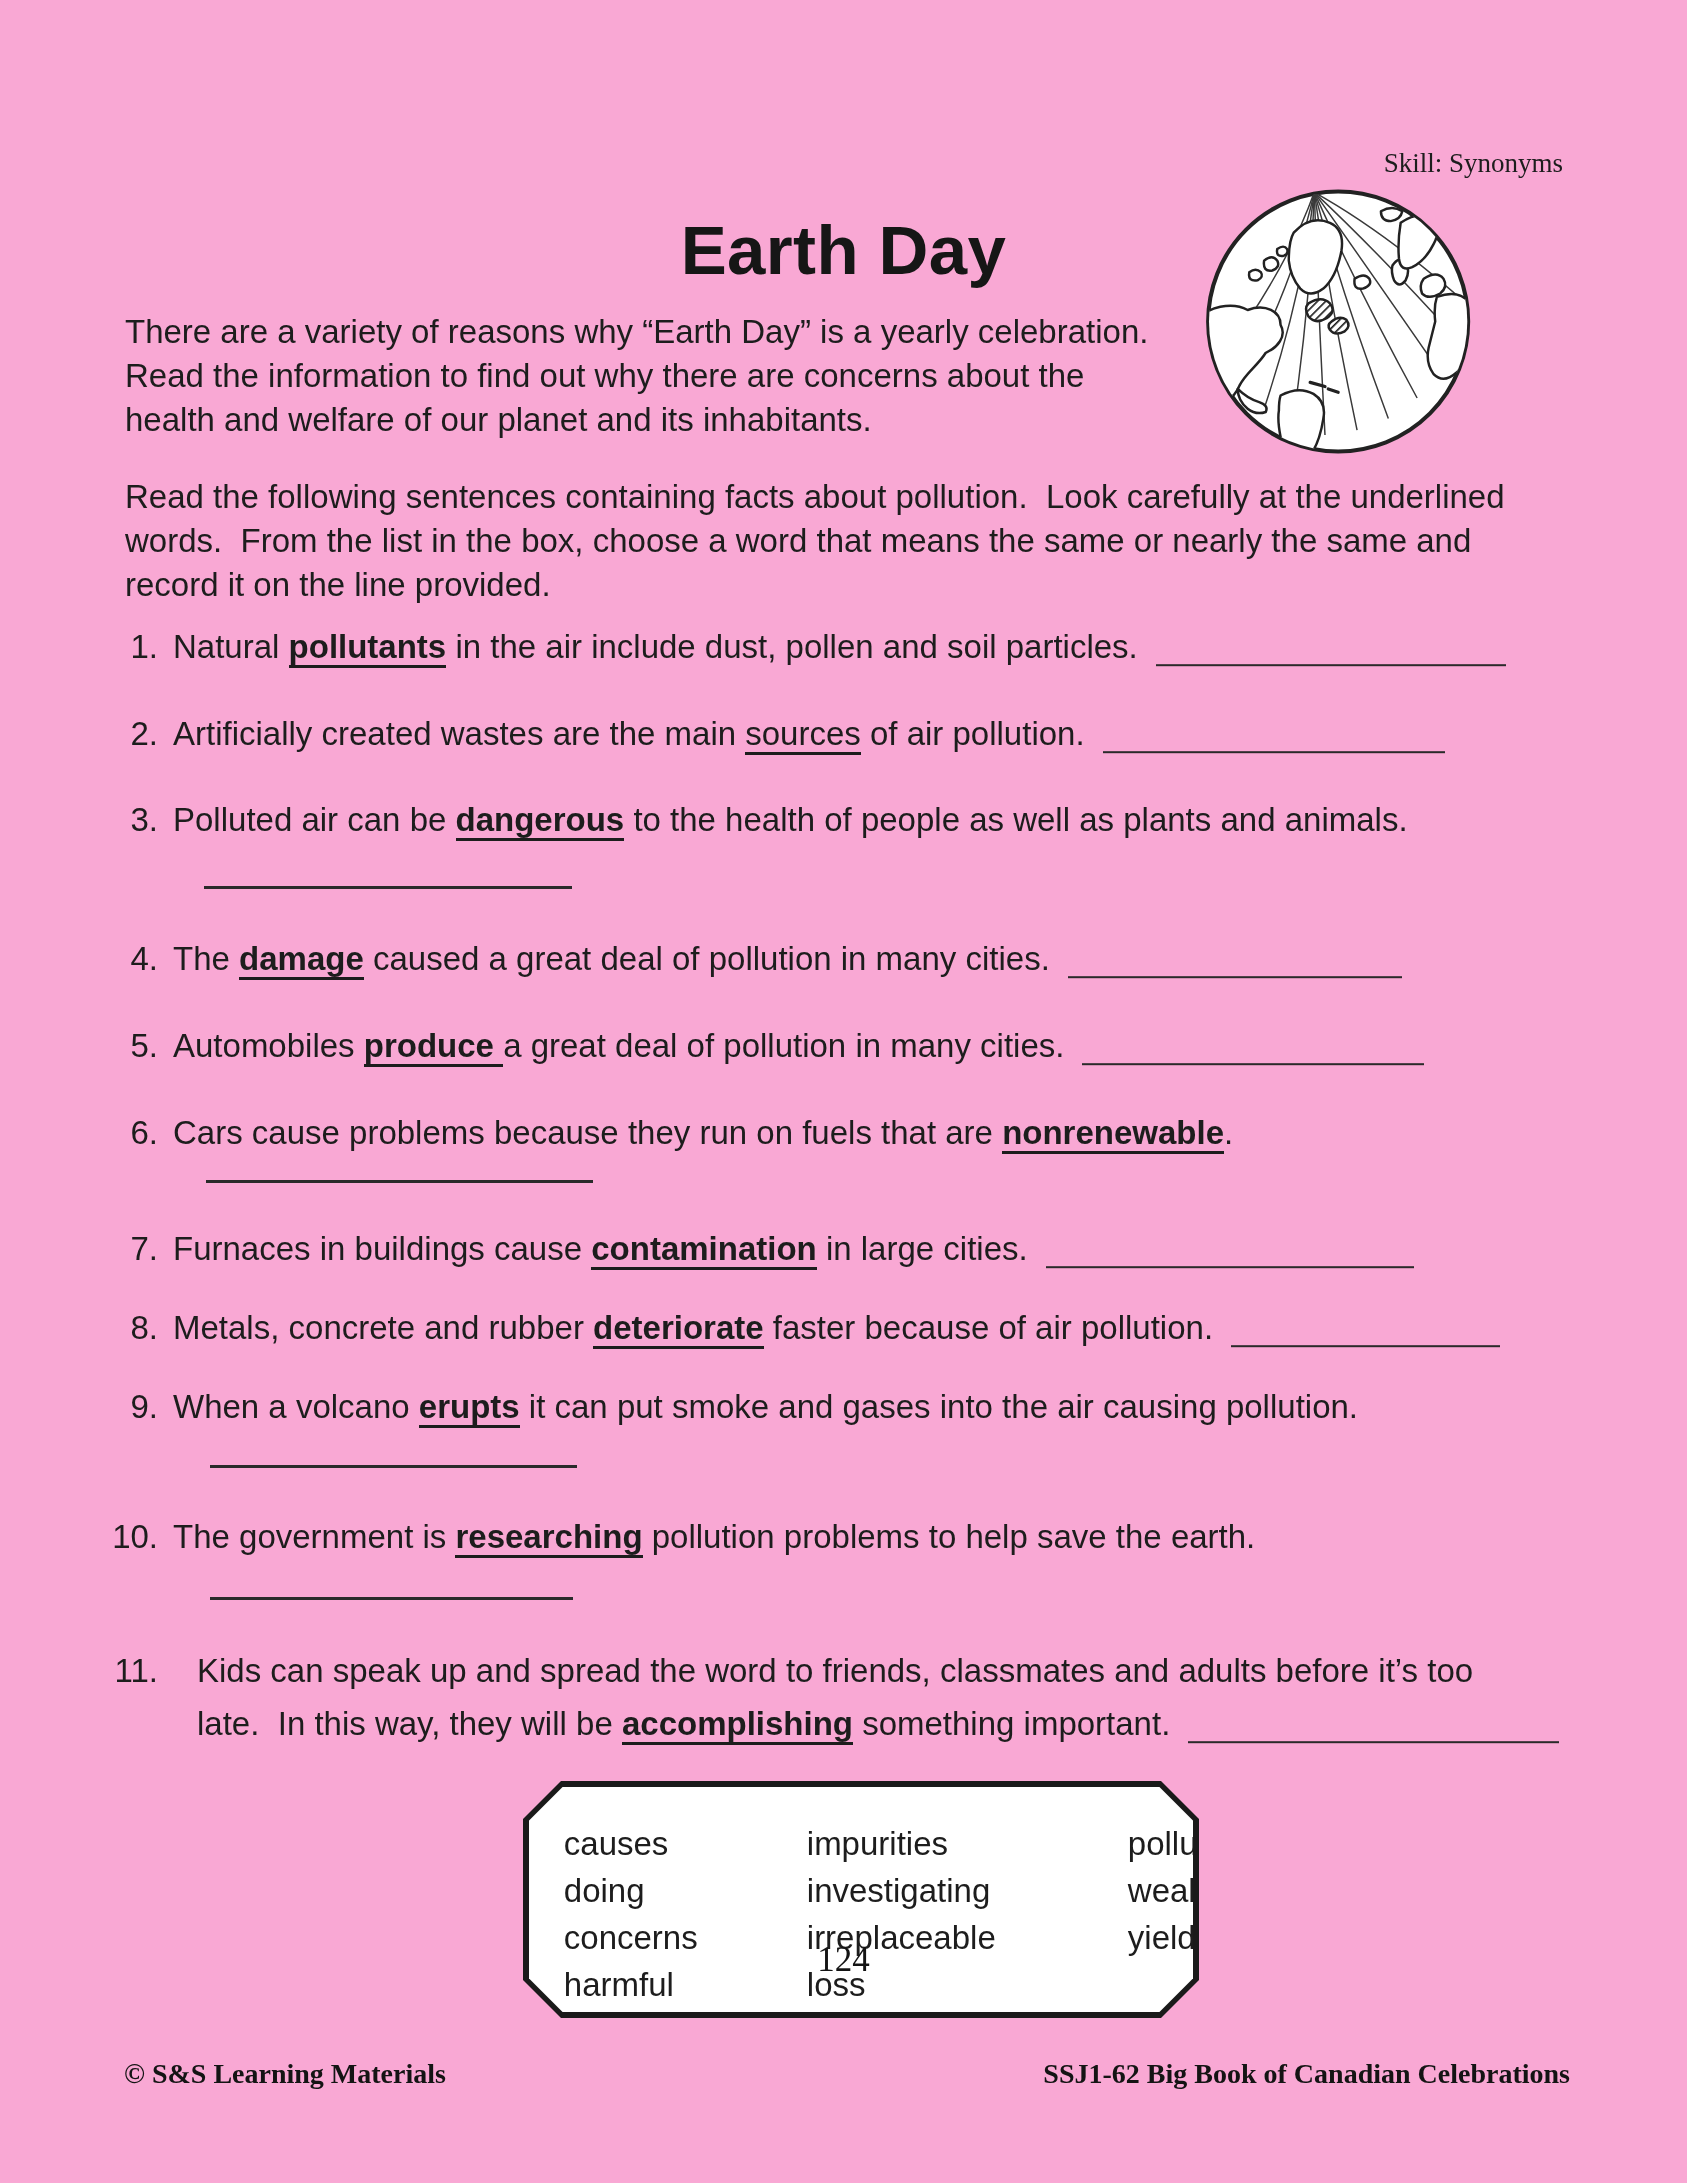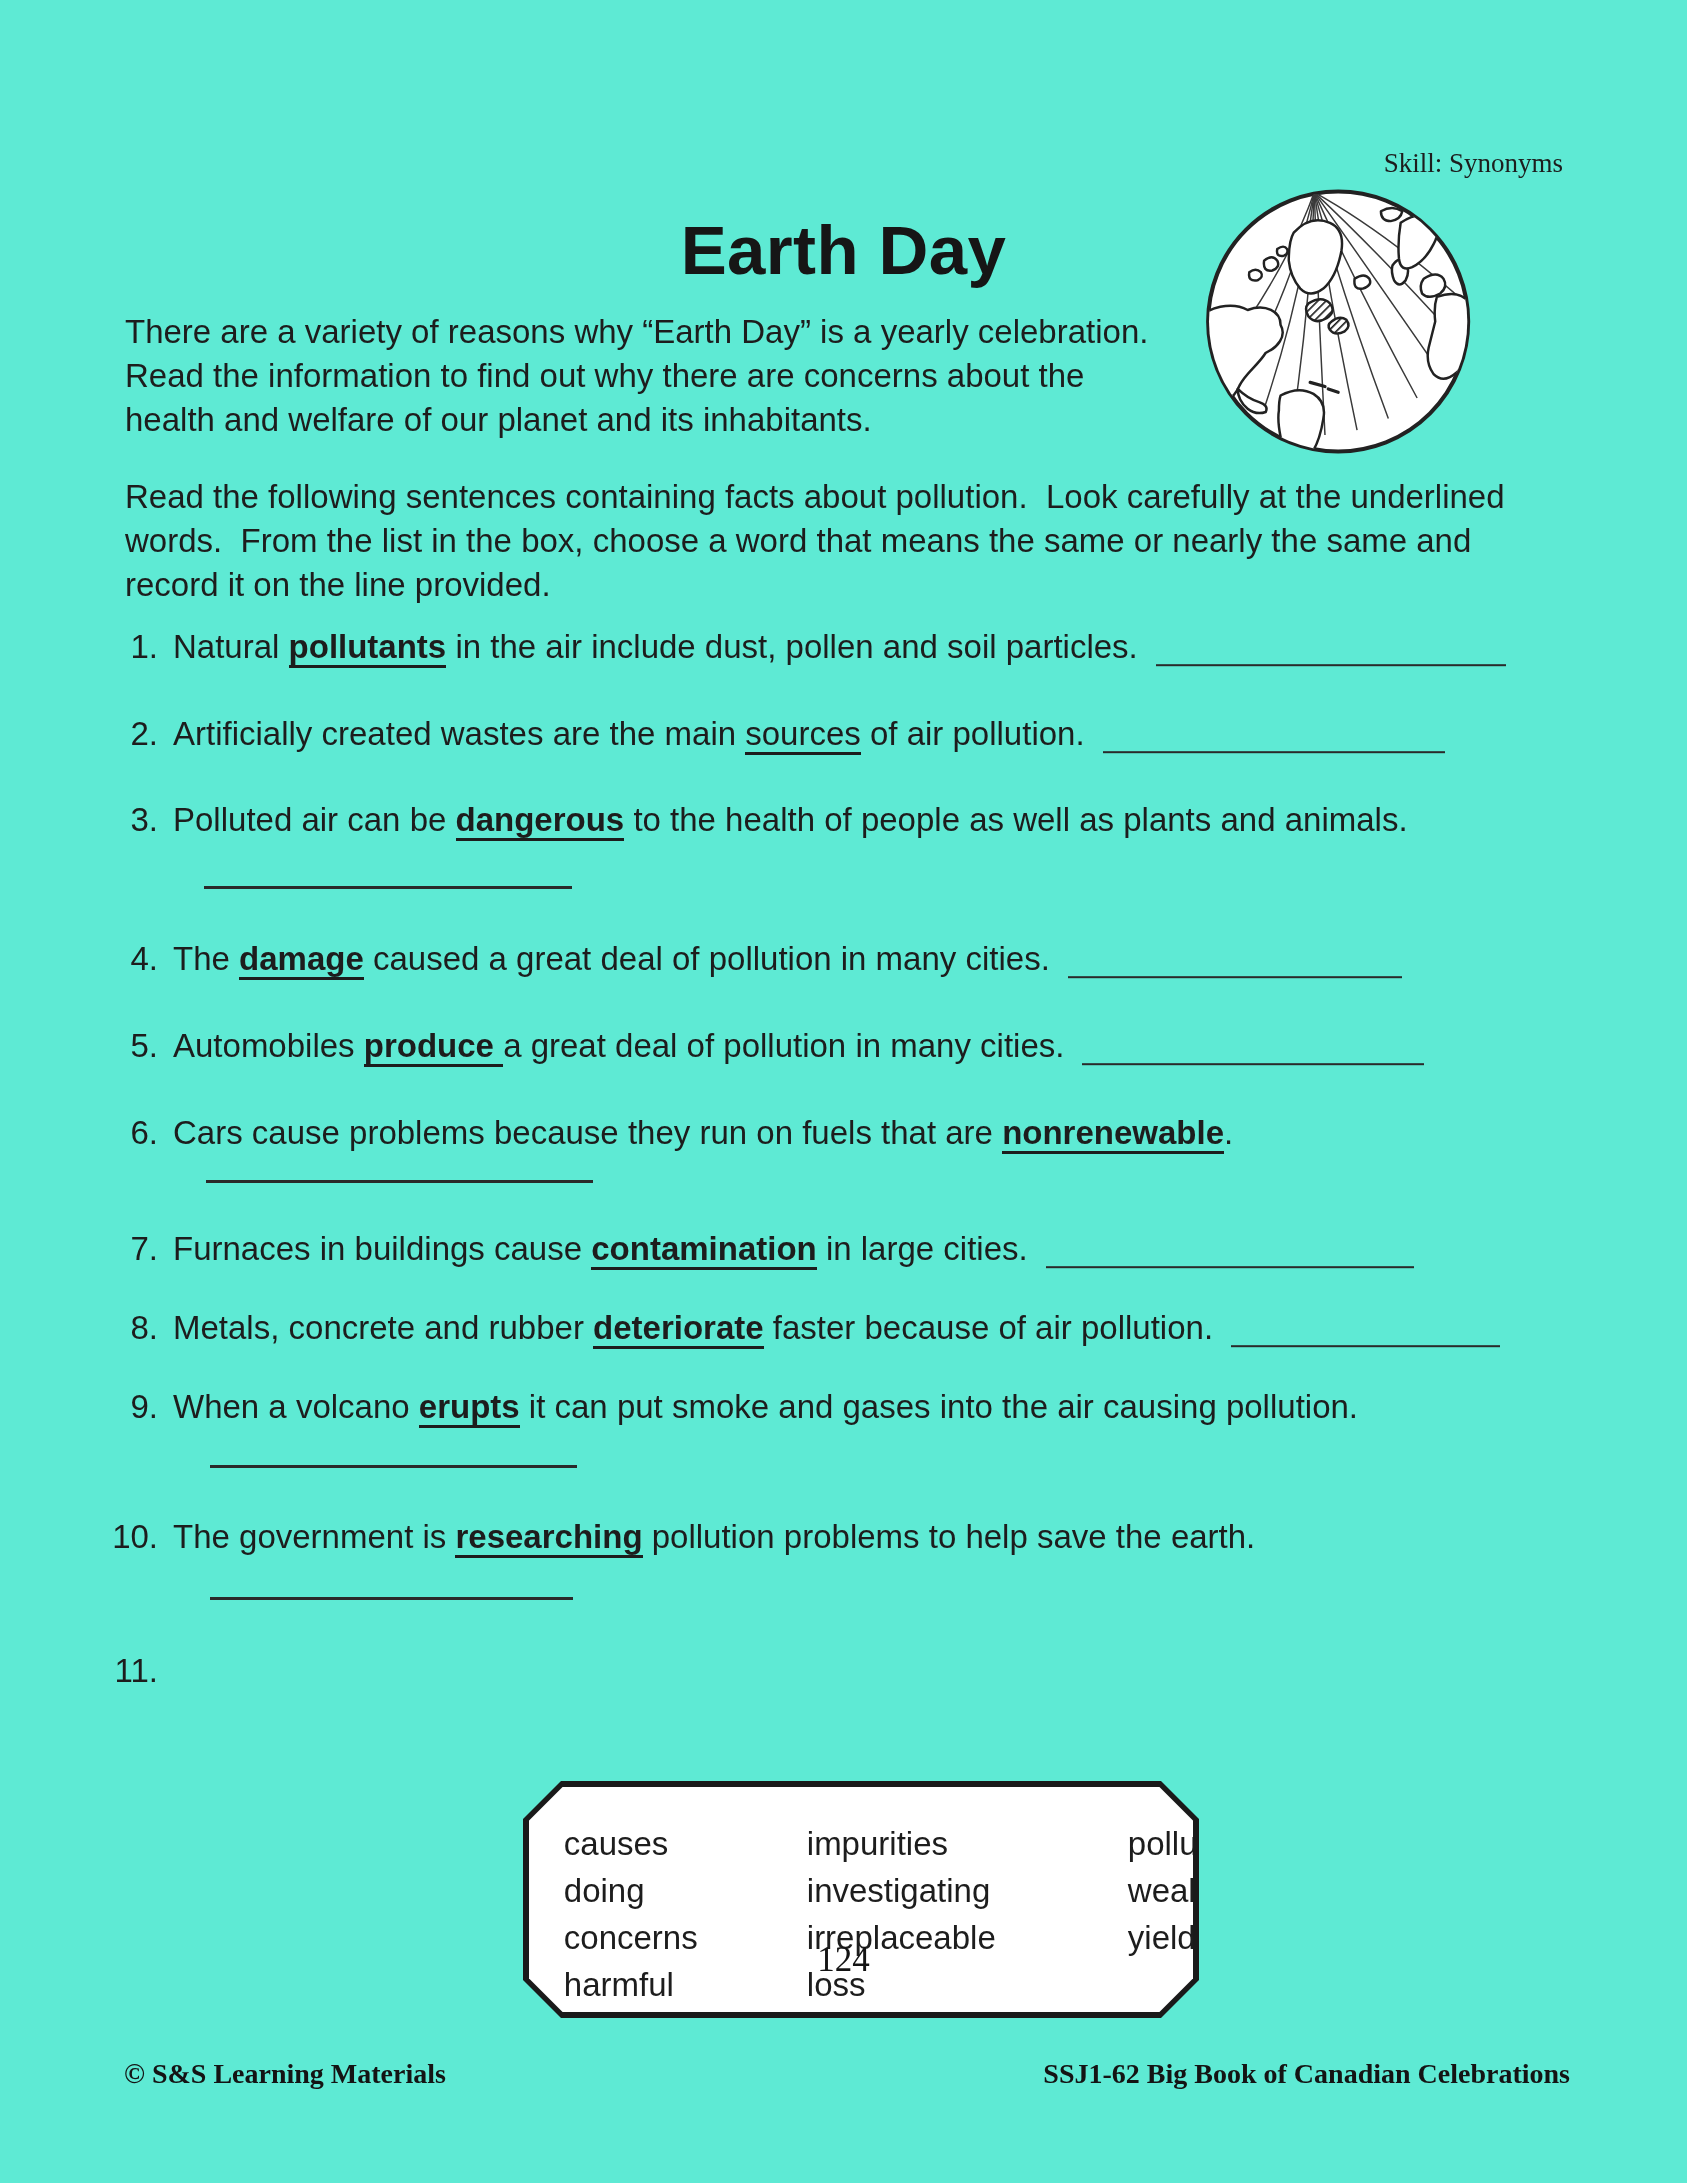--- a/index.html
+++ b/index.html
@@ -1,17 +1,17 @@
 <!DOCTYPE html>
 <html style="font-size:13px"><head>
 <meta charset="utf-8">
 <style>
   html,body{margin:0;padding:0;background:#ffffff;}
   .page{
-    position:relative;width:1687px;height:2183px;background:#5eead4;
+    position:relative;width:1687px;height:2183px;background:#f9a8d4;
     font-family:"Liberation Sans",sans-serif;color:#1d1d1d;overflow:hidden;
   }
   .skill{
     position:absolute;top:148px;right:124px;
     font-family:"Liberation Serif",serif;font-size:27px;color:#1d1d1d;
   }
   .title{
     position:absolute;top:211px;left:0;width:100%;text-align:center;
     font-size:69px;font-weight:bold;letter-spacing:0.4px;color:#161616;
   }
@@ -127,21 +127,21 @@
       <div class="item" style="top: 938px;"><span class="num">4.</span><span class="itext">The <span class="kw">damage</span> caused a great deal of pollution in many cities.<span class="ansline" style="width:334px"></span></span></div>
       <div class="item" style="top: 1025px;"><span class="num">5.</span><span class="itext">Automobiles <span class="kw">produce </span>a great deal of pollution in many cities.<span class="ansline" style="width:342px"></span></span></div>
       <div class="item" style="top: 1112px;"><span class="num">6.</span><span class="itext">Cars cause problems because they run on fuels that are <span class="kw">nonrenewable</span>.</span></div>
       <div class="below-line" style="top: 1180px; left: 206px; width: 387px;"></div>
       <div class="item" style="top: 1228px;"><span class="num">7.</span><span class="itext">Furnaces in buildings cause <span class="kw">contamination</span> in large cities.<span class="ansline" style="width:368px"></span></span></div>
       <div class="item" style="top: 1307px;"><span class="num">8.</span><span class="itext">Metals, concrete and rubber <span class="kw">deteriorate</span> faster because of air pollution.<span class="ansline" style="width:269px"></span></span></div>
       <div class="item" style="top: 1386px;"><span class="num">9.</span><span class="itext">When a volcano <span class="kw">erupts</span> it can put smoke and gases into the air causing pollution.</span></div>
       <div class="below-line" style="top: 1465px; left: 210px; width: 367px;"></div>
       <div class="item" style="top: 1516px;"><span class="num">10.</span><span class="itext">The government is <span class="kw">researching</span> pollution problems to help save the earth.</span></div>
       <div class="below-line" style="top: 1597px; left: 210px; width: 363px;"></div>
-      <div class="item item--tall" style="top: 1644px; gap: 24px;"><span class="num">11.</span></div>
+      <div class="item item--tall" style="top: 1644px; gap: 24px;"><span class="num">11.</span><span class="itext">Kids can speak up and spread the word to friends, classmates and adults before it’s too<br>late.  In this way, they will be <span class="kw">accomplishing</span> something important.<span class="ansline" style="width:371px"></span></span></div>
     </div>
 
   <div class="word-box-outer">
     <div class="word-box-inner" id="word-box-root">
         <div class="wcol wcol-0">
           <div>causes</div>
           <div>doing</div>
           <div>concerns</div>
           <div>harmful</div>
         </div>

